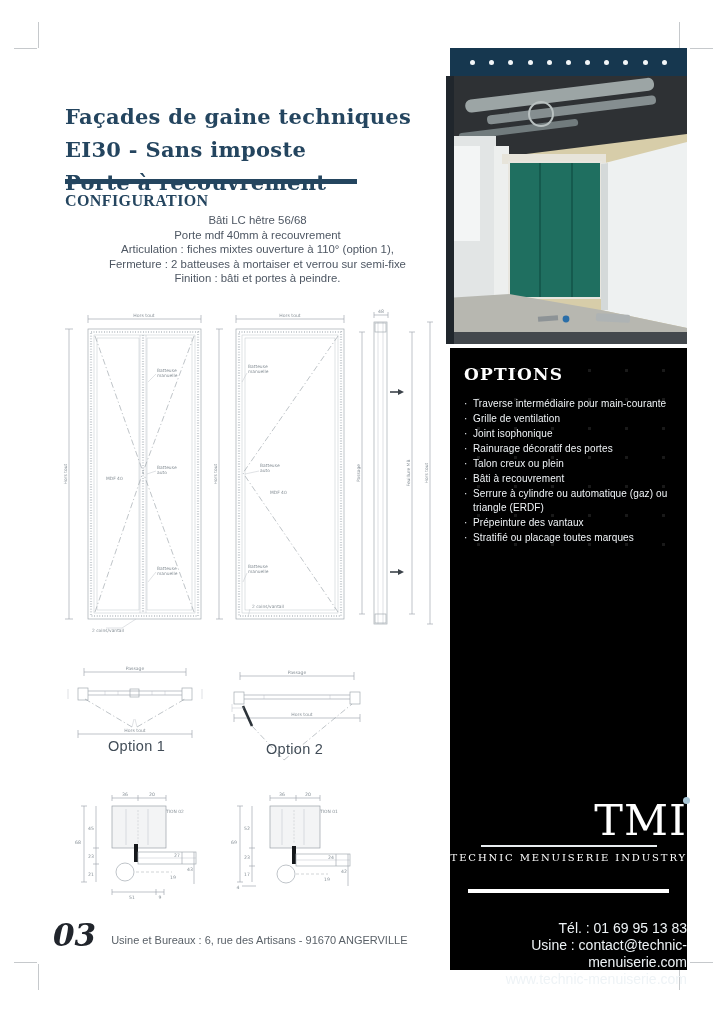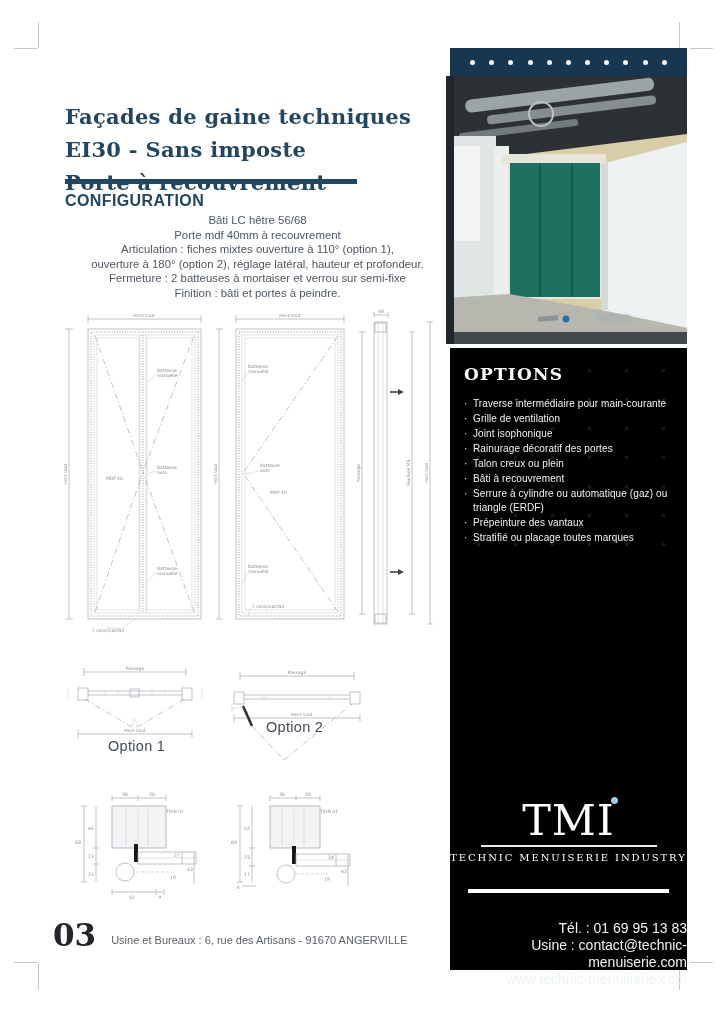--- a/index.html
+++ b/index.html
@@ -5,56 +5,56 @@
   html,body{margin:0;padding:0;background:#fff;}
   .page{position:relative;width:719px;height:1019px;background:#ffffff;overflow:hidden;
         font-family:"Liberation Sans",sans-serif;}
   
   .mark{position:absolute;background:#c6c9cc;}
   
   .title{position:absolute;left:65px;top:100px;font-family:"DejaVu Serif",serif;font-weight:700;
          font-size:21px;line-height:33px;color:#24455f;letter-spacing:.3px;}
   .title div{white-space:nowrap;}
   .title-rule{position:absolute;left:65px;top:179px;width:292px;height:5px;background:#24455f;}
-  .config-heading{position:absolute;left:65px;top:192px;font-family:Liberation Sans, sans-serif;
+  .config-heading{position:absolute;left:65px;top:192px;font-family:Liberation Serif, serif;
          font-weight:700;font-size:16px;color:#24455f;letter-spacing:.4px;}
   .config-lines{position:absolute;left:65px;top:213px;width:385px;font-size:11.4px;
          line-height:14.6px;color:#4e5763;}
   .config-lines div{white-space:nowrap;text-align:center;}
   
   svg{font-family:"DejaVu Sans",sans-serif;}
   .drw{position:absolute;}
   .ln{stroke:#a4abb1;stroke-width:.7;fill:none;}
   .thin{stroke:#b9bfc4;stroke-width:.45;fill:none;}
   .stip{stroke:#bcc2c7;stroke-width:2.2;stroke-dasharray:.8 1.8;fill:none;}
   .dash{stroke:#949ca3;stroke-width:.6;fill:none;stroke-dasharray:6 2.5 1.2 2.5;}
   .dtx{fill:#868f96;font-size:4.4px;}
   .dnum{fill:#868f96;font-size:4.6px;text-anchor:middle;}
   .vtx{fill:#868f96;font-size:4.4px;text-anchor:middle;}
   .opt-label{position:absolute;font-size:14.5px;color:#414c57;letter-spacing:.3px;}
   
   .footer{position:absolute;left:53px;top:917px;display:flex;align-items:center;}
-  .page-number{font-family:"DejaVu Serif",serif;font-weight:700;font-size:31px;color:#21252c;}
+  .page-number{font-family:"DejaVu Serif",serif;font-weight:700;font-size:31px;color:#21252c;font-style:italic;}
   .address{font-size:11px;color:#5a6168;margin-left:15px;margin-top:10px;}
   
   .dots-band{position:absolute;left:450px;top:48px;width:237px;height:28px;background:#16374f;
          display:flex;align-items:center;justify-content:space-evenly;padding:0 6px;box-sizing:border-box;}
   .dot{width:5px;height:5px;border-radius:50%;background:#f2f6f8;}
   .photo{position:absolute;left:446px;top:76px;width:241px;height:268px;}
   .sidebar-panel{position:absolute;left:450px;top:348px;width:237px;height:622px;background:#000000;color:#fff;}
   .options-section{position:absolute;top:0;left:0;right:0;height:215px;padding:16px 14px 0 14px;
          box-sizing:border-box;
          background-image:radial-gradient(circle,rgba(255,255,255,.10) 1.4px,rgba(255,255,255,0) 1.9px);
          background-size:37px 29px;background-position:10px 8px;}
   .options-heading{font-family:"DejaVu Serif",serif;font-weight:700;font-size:17px;
          letter-spacing:1.2px;margin:0 0 13px 0;}
   .options-list{font-size:10px;line-height:14.4px;letter-spacing:.1px;color:#f0f4f7;}
   .options-list div{padding-left:9px;position:relative;margin-bottom:.6px;}
   .options-list div::before{content:"·";position:absolute;left:0;top:0;}
-  .logo-block{position:absolute;top:450px;left:0;right:0;text-align:center;}
+  .logo-block{position:absolute;top:450px;left:0;right:0;text-align:right;}
   .logo-tmi{position:relative;display:inline-block;font-family:"DejaVu Serif",serif;
          font-size:43px;line-height:44px;color:#fff;letter-spacing:1px;}
   .logo-i-dot{position:absolute;top:-1px;right:-3px;width:7px;height:7px;border-radius:50%;
          background:#a9c6d6;}
   .logo-thin-rule{width:176px;height:1.5px;background:#e8edf0;margin:3px auto 5px auto;}
   .logo-wordmark{font-family:"DejaVu Serif",serif;font-size:10px;letter-spacing:1.9px;color:#fff;
          white-space:nowrap;}
   .divider{position:absolute;top:541px;left:18px;right:18px;height:4px;background:#fff;}
   .contact{position:absolute;top:572px;left:0;right:0;text-align:right;font-size:14px;
          line-height:17px;color:#eef3f6;}
@@ -78,21 +78,20 @@
     <div>EI30 - Sans  imposte</div>
     <div>Porte à recouvrement</div>
   </div>
   <div class="title-rule"></div>
 
   <div class="config-heading">CONFIGURATION</div>
   <div class="config-lines">
       <div>Bâti LC hêtre 56/68</div>
       <div>Porte mdf 40mm à recouvrement</div>
       <div>Articulation : fiches mixtes ouverture à 110° (option 1),</div>
-      <div>ouverture à 180° (option 2), réglage latéral, hauteur et profondeur.</div>
       <div>Fermeture : 2 batteuses à mortaiser et verrou sur semi-fixe</div>
       <div>Finition : bâti et portes à peindre.</div>
     </div>
 
   <svg class="drw" style="left:58px;top:310px;" width="152" height="324" viewBox="0 0 152 324">
     <line class="ln" x1="30" y1="9" x2="143" y2="9"></line>
     <line class="ln" x1="30" y1="5" x2="30" y2="13"></line>
       <line class="ln" x1="143" y1="5" x2="143" y2="13"></line>
     <text class="dnum" x="86" y="7">Hors tout</text>
     <line class="ln" x1="11" y1="19" x2="11" y2="309"></line>
@@ -227,21 +226,21 @@
     <line class="ln" x1="12" y1="50" x2="138" y2="50"></line>
     <line class="ln" x1="12" y1="46" x2="12" y2="54"></line>
       <line class="ln" x1="138" y1="46" x2="138" y2="54"></line>
     <text class="dnum" x="80" y="48">Hors tout</text>
     <line x1="21" y1="38" x2="30" y2="58" stroke="#2c3339" stroke-width="2.6"></line>
     <line class="dash" x1="30" y1="58" x2="62" y2="92"></line>
       <line class="dash" x1="62" y1="92" x2="130" y2="36"></line>
     <line class="thin" x1="10" y1="40" x2="22" y2="40"></line>
       <line class="thin" x1="10" y1="36" x2="10" y2="44"></line>
   </svg>
-  <div class="opt-label" style="left:266px;top:719px;">Option 2</div>
+  <div class="opt-label" style="left:266px;top:741px;">Option 2</div>
 
   <svg class="drw" style="left:60px;top:786px;" width="142" height="122" viewBox="0 0 142 122">
     <text class="dtx" x="100" y="27">OPTION 02</text>
     <line class="ln" x1="52" y1="12" x2="106" y2="12"></line>
     <line class="ln" x1="52" y1="9" x2="52" y2="15"></line>
       <line class="ln" x1="78" y1="9" x2="78" y2="15"></line>
       <line class="ln" x1="106" y1="9" x2="106" y2="15"></line>
     <text class="dnum" x="65" y="10">36</text>
     <text class="dnum" x="92" y="10">20</text>
     <rect x="52" y="20" width="54" height="42" fill="#f3f4f5" stroke="#9aa2a8" stroke-width=".7"></rect>

